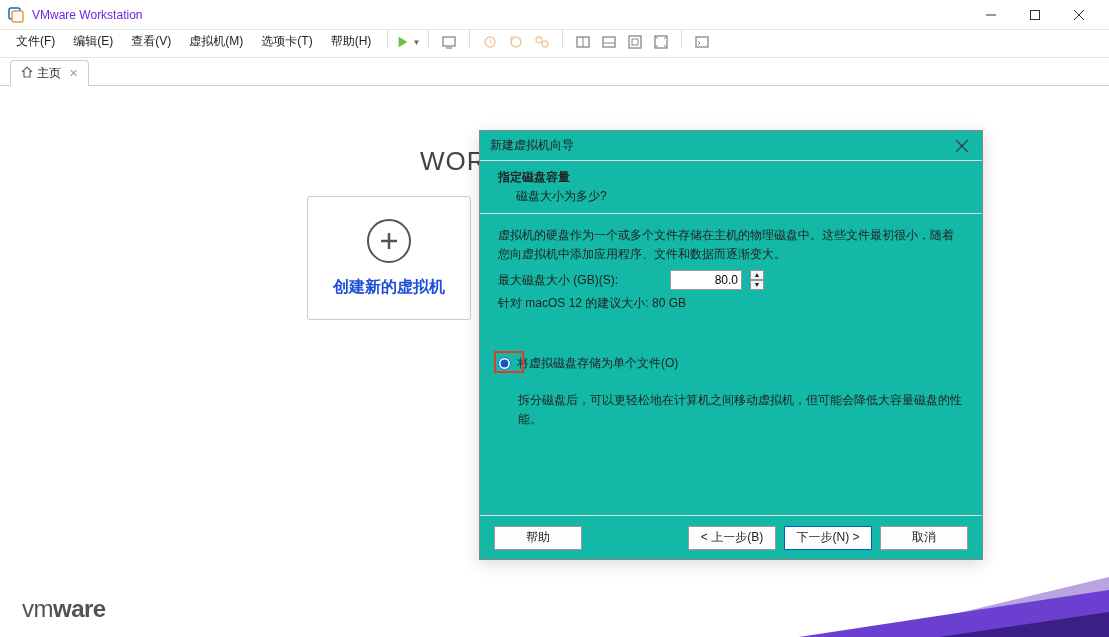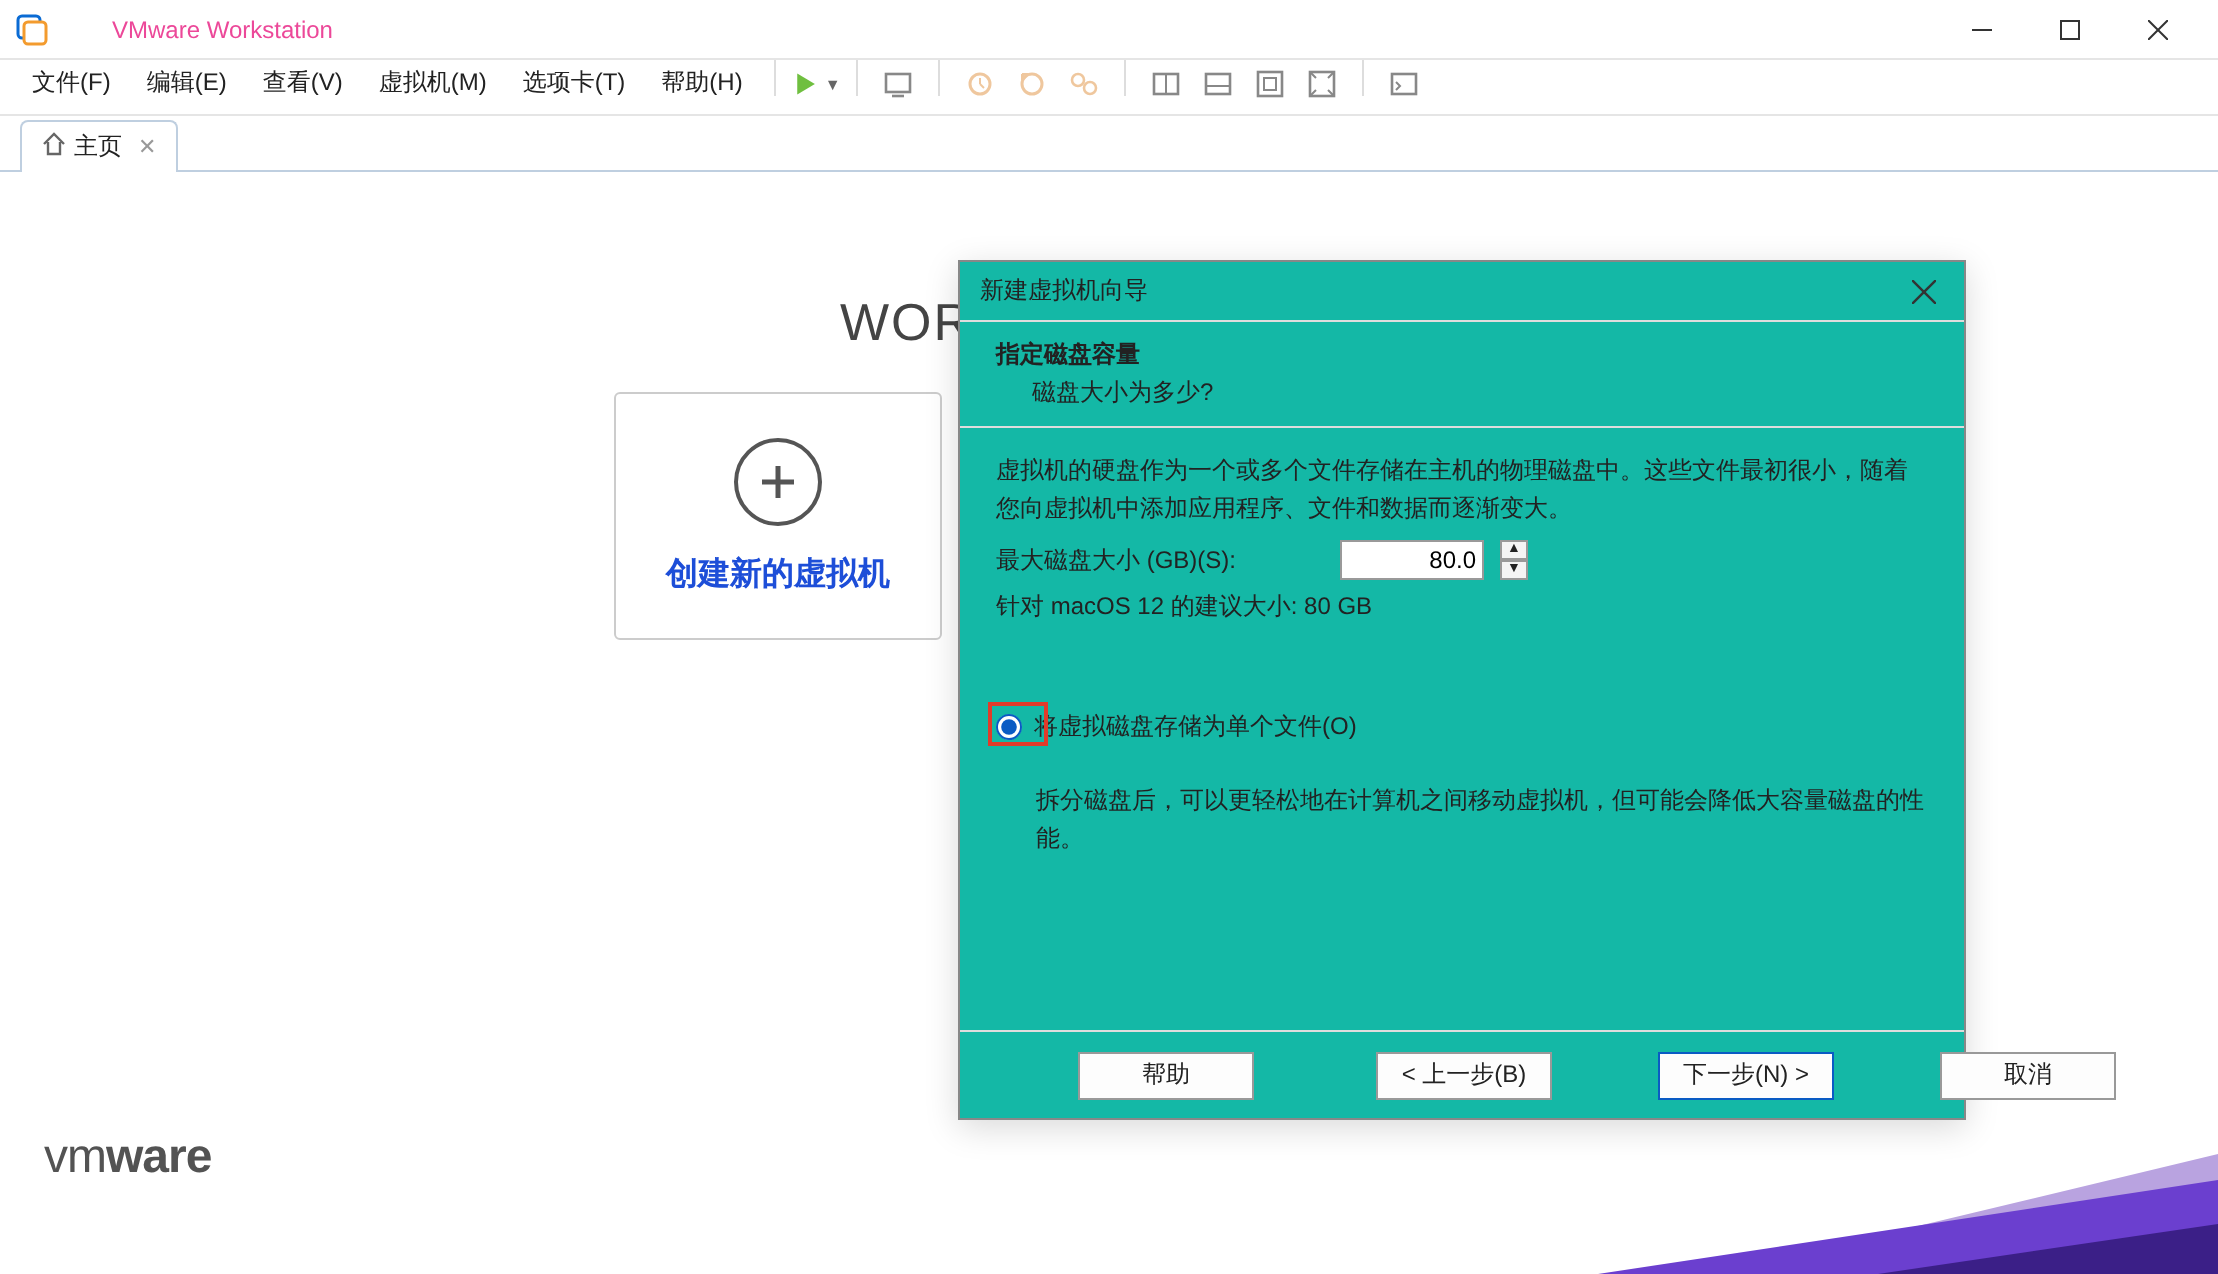--- a/index.html
+++ b/index.html
@@ -1,21 +1,21 @@
 <!DOCTYPE html>
 <html><head>
 <meta charset="utf-8">
 <style>
 * { box-sizing: border-box; margin: 0; padding: 0; font-family: "Microsoft YaHei", "Segoe UI", sans-serif; }
 body { width: 1109px; height: 637px; background: #fff; position: relative; overflow: hidden; font-size: 12px; color: #222; }
 
 
 .titlebar { height: 30px; display: flex; align-items: center; padding: 0 8px; border-bottom: 1px solid #e5e5e5; }
 .app-icon { width: 16px; height: 16px; margin-right: 8px; }
-.app-title { flex: 1; color: #ec4899; font-size: 12px; margin-left: 24px; }
+.app-title { flex: 1; color: #6d28d9; font-size: 12px; }
 .win-ctrl { display: flex; gap: 0; }
 .win-btn { width: 44px; height: 28px; display: flex; align-items: center; justify-content: center; color: #333; }
 .win-btn svg { width: 10px; height: 10px; }
 
 
 .menubar { height: 28px; display: flex; padding: 0 8px; gap: 2px; border-bottom: 1px solid #e5e5e5; }
 .menu-item { padding: 3px 8px; font-size: 12px; cursor: pointer; }
 .menu-sep { width: 1px; height: 18px; background: #ddd; margin: 0 6px; }
 .tool-icon { width: 24px; height: 24px; display: flex; align-items: center; justify-content: center; color: #888; }
 .tool-icon.play { color: #6fbf3f; }
@@ -29,21 +29,21 @@
 .tab .x { color: #999; font-size: 11px; margin-left: 4px;}
 
 
 .content { position: absolute; top: 86px; left: 0; right: 0; bottom: 0; background: #fff; }
 .brand-word { position: absolute; top: 60px; left: 420px; font-size: 26px; font-weight: 400; color: #444; letter-spacing: 1px; }
 .tile { position: absolute; top: 110px; left: 307px; width: 164px; height: 124px; border: 1px solid #ccc; border-radius: 3px; display: flex; flex-direction: column; align-items: center; justify-content: center; gap: 14px; }
 .plus-circle { width: 44px; height: 44px; border: 2.5px solid #555; border-radius: 50%; display: flex; align-items: center; justify-content: center; }
 .plus-circle svg { width: 20px; height: 20px; }
 .tile-label { font-size: 16px; color: #1d4ed8; font-weight: bold; }
 
-.logo { position: absolute; left: 22px; bottom: 44px; font-size: 24px; font-weight: 700; color: #535353; letter-spacing: -0.5px; }
+.logo { position: absolute; left: 22px; bottom: 14px; font-size: 24px; font-weight: 700; color: #535353; letter-spacing: -0.5px; }
 .logo .w { font-weight: 400; }
 
 
 .corner { position: absolute; right: 0; bottom: 0; width: 310px; height: 65px; }
 
 
 .dialog { position: absolute; left: 479px; top: 130px; width: 504px; height: 430px; background: #14b8a6; border: 1px solid #888; box-shadow: 0 4px 16px rgba(0,0,0,.15); display: flex; flex-direction: column; }
 .dlg-title { height: 30px; display: flex; align-items: center; padding: 0 10px; border-bottom: 1px solid #ddd; font-size: 12px; }
 .dlg-title .spacer { flex: 1; }
 .dlg-close { width: 20px; height: 20px; display: flex; align-items: center; justify-content: center; }
@@ -59,21 +59,21 @@
 .spinner { display: flex; flex-direction: column; }
 .spinner div { width: 14px; height: 10px; border: 1px solid #999; font-size: 7px; text-align: center; line-height: 7px; background: #f4f4f4; }
 
 .radio-row { display: flex; align-items: center; gap: 6px; margin-top: 4px; }
 .radio-row input { width: 13px; height: 13px; accent-color: #0a5bc4; }
 .highlight-box { position: absolute; border: 2px solid #e13b2a; pointer-events: none; }
 .radio-help { padding-left: 20px; margin-top: 18px; }
 
 .dlg-footer { height: 44px; border-top: 1px solid #ddd; display: flex; align-items: center; padding: 0 14px; gap: 8px; }
 .dlg-footer .gap { flex: 1; }
-.btn { min-width: 88px; height: 24px; border: 1px solid #999; background: #fdfdfd; font-size: 12px; display: flex; align-items: center; justify-content: center; padding: 0 10px; cursor: pointer; margin-left: 45px; }
+.btn { min-width: 88px; height: 24px; border: 1px solid #999; background: #fdfdfd; font-size: 12px; display: flex; align-items: center; justify-content: center; padding: 0 10px; cursor: pointer; }
 .btn.primary { border: 1.5px solid #0a5bc4; }
 </style>
 </head>
 <body>
 
 <div class="titlebar">
   <span class="app-icon">
     <svg viewBox="0 0 16 16">
         <rect x="1" y="1" width="11" height="11" rx="2" fill="none" stroke="#0a6bd4" stroke-width="1.5"></rect>
         <rect x="4" y="4" width="11" height="11" rx="2" fill="#fff" stroke="#f39b2e" stroke-width="1.5"></rect>

